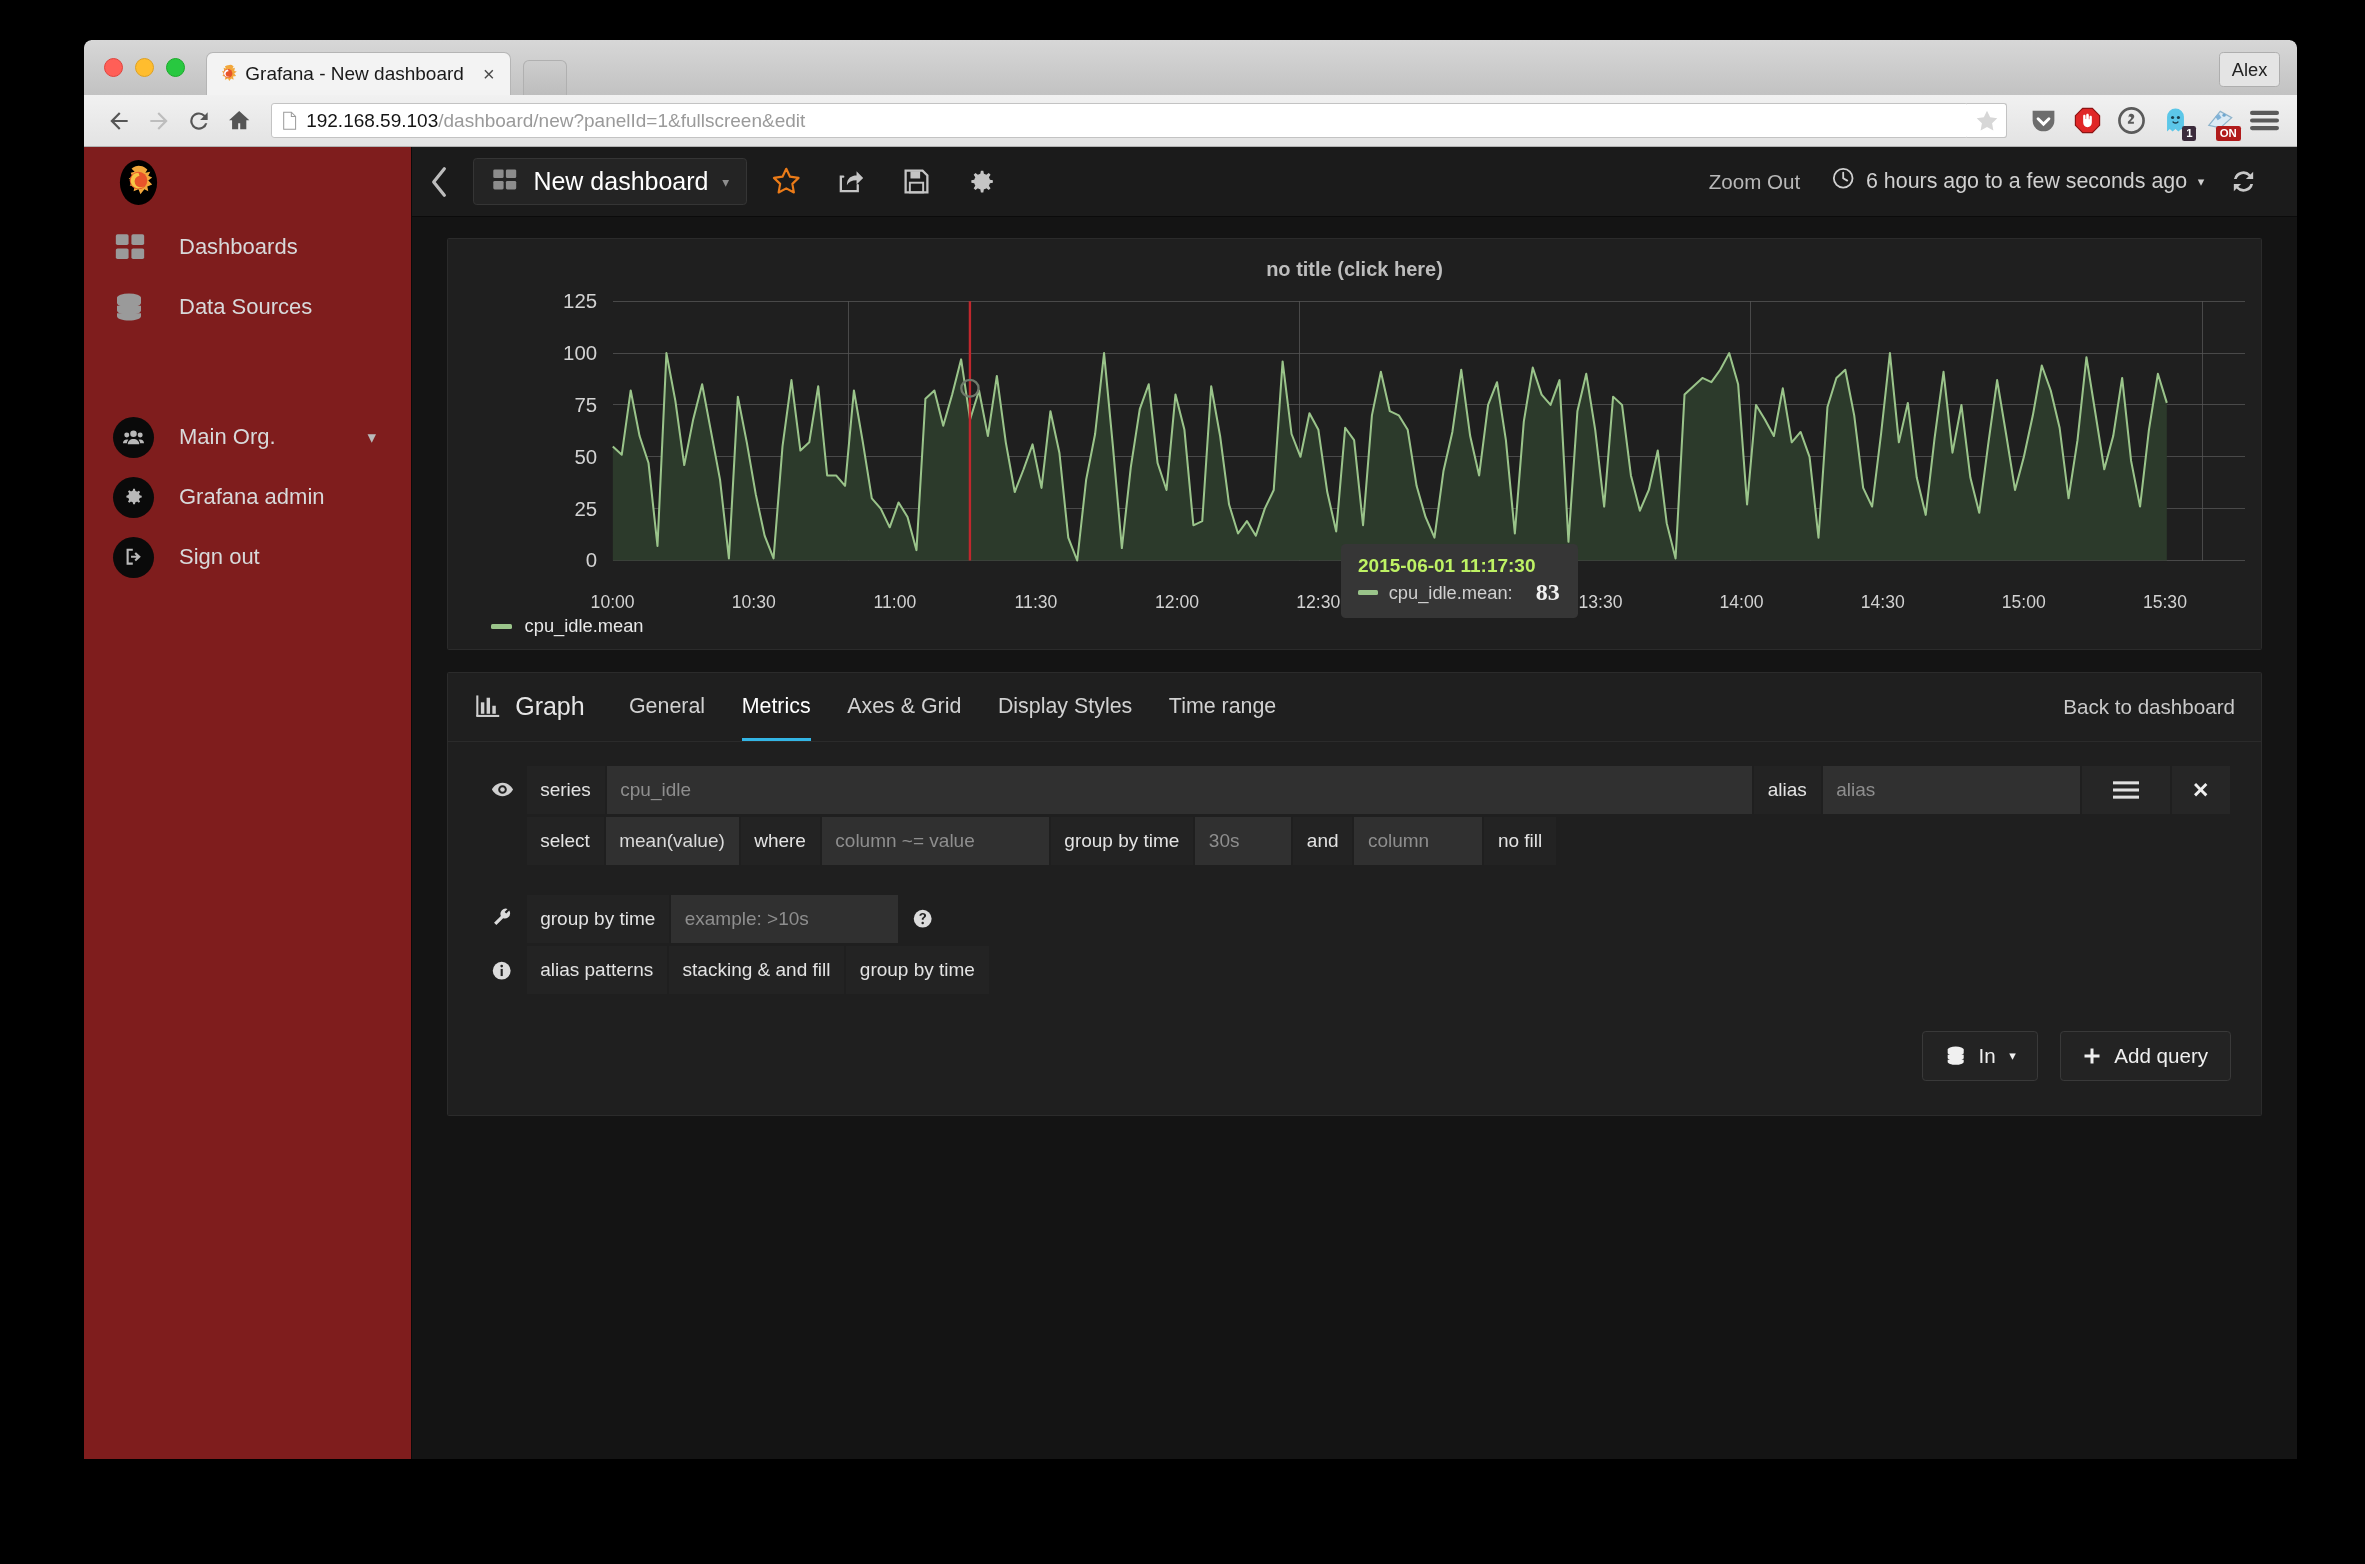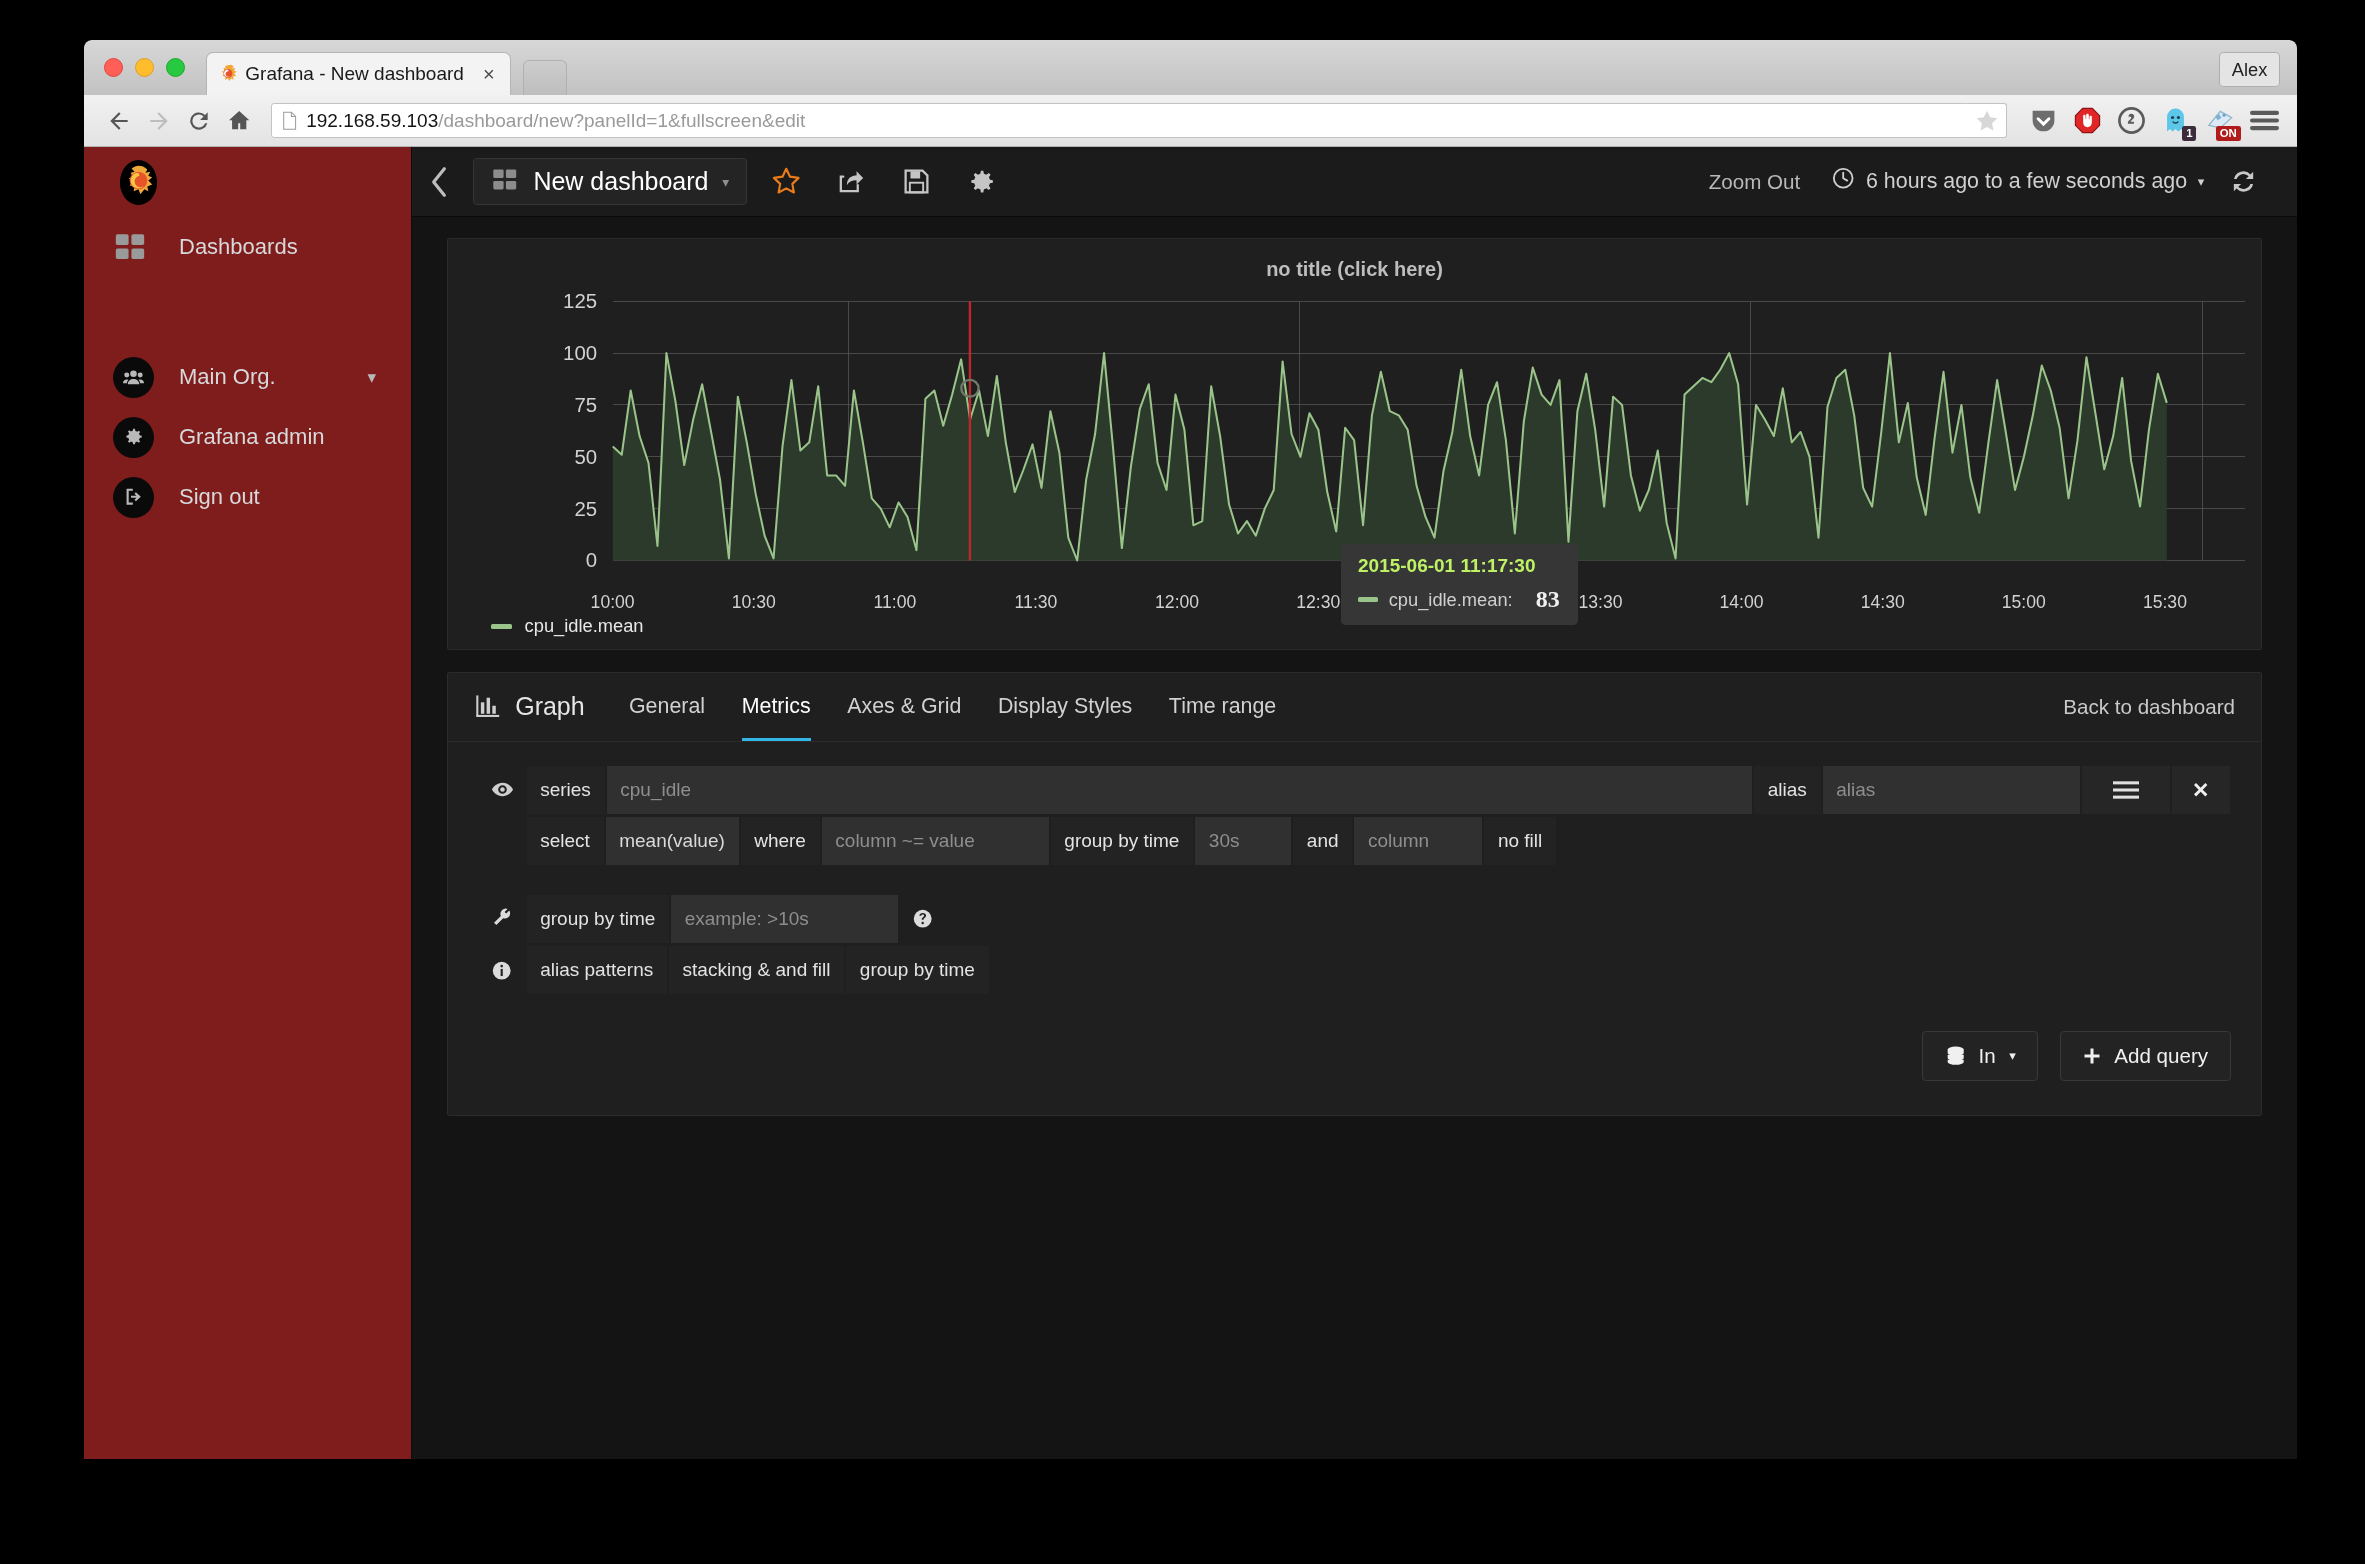--- a/index.html
+++ b/index.html
@@ -208,21 +208,21 @@
   #legend-label { color: #e8e8e8; font-size: 18.3px; }
 
   
   #graph-tooltip {
     position: absolute; left: 893px; top: 305px;
     background: #363636; border-radius: 4.6px;
     padding: 10.7px 18.3px 12.2px 17px;
     z-index: 30;
   }
   #tt-time { color: #bef264; font-size: 19px; font-weight: bold; white-space: nowrap; }
-  #tt-series-row { display: flex; align-items: center; margin-top: 9px; white-space: nowrap; }
+  #tt-series-row { display: flex; align-items: center; margin-top: 2px; white-space: nowrap; }
   #tt-swatch { width: 20px; height: 5.3px; background: #9ac48a; border-radius: 1.5px; margin-right: 10.7px; }
   #tt-name { color: #cfcfcf; font-size: 18.3px; }
   #tt-value { color: #f0f0f0; font-size: 24px; font-weight: bold; margin-left: 23px; font-family: Liberation Serif, serif; }
 
   
   #editor-panel {
     margin-top: 21.4px;
     background: #1f1f1f; border: 0.8px solid #2b2b2b;
     border-radius: 1.5px; padding-bottom: 34px;
   }
@@ -400,20 +400,31 @@
           <svg width="34" height="34" viewBox="0 0 24 24">
               <rect x="2" y="3" width="9" height="7.5" rx="1.2" fill="#9a9a9a"></rect>
               <rect x="13" y="3" width="9" height="7.5" rx="1.2" fill="#9a9a9a"></rect>
               <rect x="2" y="13" width="9" height="7.5" rx="1.2" fill="#9a9a9a"></rect>
               <rect x="13" y="13" width="9" height="7.5" rx="1.2" fill="#9a9a9a"></rect>
             </svg>
         </span>
         <span class="si-label">Dashboards</span>
       </div>
 
+      <div class="side-item">
+        <span class="si-icon">
+          <svg width="32" height="32" viewBox="0 0 24 24">
+            <ellipse cx="12" cy="5" rx="9" ry="3.2" fill="#9a9a9a"></ellipse>
+            <path d="M3 5v4c0 1.8 4 3.2 9 3.2s9-1.4 9-3.2V5z" fill="#9a9a9a"></path>
+            <path d="M3 11v3.6c0 1.8 4 3.2 9 3.2s9-1.4 9-3.2V11z" fill="#9a9a9a"></path>
+            <path d="M3 16.6V19c0 1.8 4 3.2 9 3.2s9-1.4 9-3.2v-2.4z" fill="#9a9a9a"></path>
+          </svg>
+        </span>
+        <span class="si-label">Data Sources</span>
+      </div>
 
       <div id="side-gap"></div>
 
 
       <div class="side-item">
         <span class="si-icon">
           <span class="round-icon">
             <svg width="23" height="23" viewBox="0 0 24 24">
                 <circle cx="12" cy="8" r="3.4" fill="#b9b9b9"></circle>
                 <circle cx="5" cy="9.5" r="2.6" fill="#b9b9b9"></circle>

